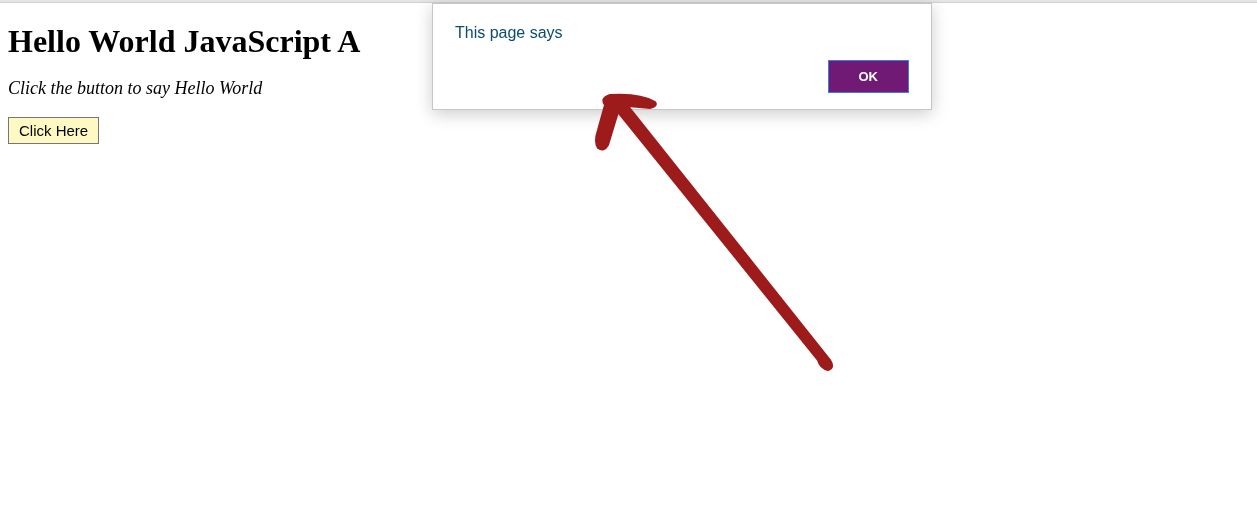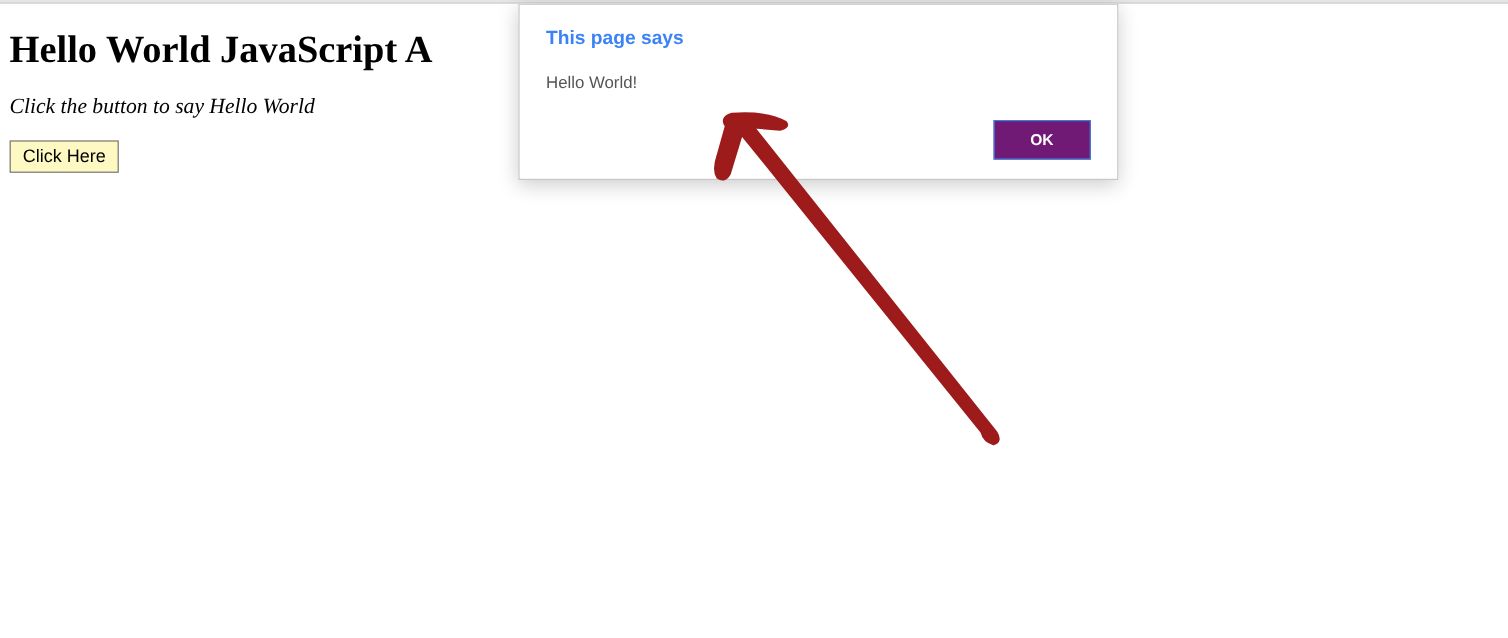--- a/index.html
+++ b/index.html
@@ -50,23 +50,22 @@
       left: 432px;
       width: 500px;
       background: #ffffff;
       border: 1px solid #c7c7c7;
       box-shadow: 0 4px 16px rgba(0,0,0,0.2);
       font-family: "Segoe UI", Arial, sans-serif;
       padding: 20px 22px 16px 22px;
     }
     .alert-title {
       font-size: 16px;
-      color: #3b82f6;
+      color: #0c4a6e;
       margin-bottom: 18px;
-      font-weight: bold;
     }
     .alert-message {
       font-size: 14px;
       color: #555;
       margin-bottom: 24px;
     }
     .alert-buttons {
       display: flex;
       justify-content: flex-end;
     }
@@ -93,21 +92,20 @@
 <div class="top-bar"></div>
 
 <div class="page-content">
   <h1>Hello World JavaScript A</h1>
   <p class="instruction">Click the button to say Hello World</p>
   <button class="click-btn">Click Here</button>
 </div>
 
 <div class="alert-dialog">
   <div class="alert-title">This page says</div>
-  <div class="alert-message">Hello World!</div>
   <div class="alert-buttons">
     <button class="ok-btn">OK</button>
   </div>
 </div>
 
 <svg class="arrow-annotation" width="300" height="300" viewBox="0 0 300 300">
   <path d="M 25 15 Q 20 8, 30 5 Q 60 3, 75 12 Q 78 16, 70 18 L 48 16 L 250 270 Q 255 278, 248 280 Q 240 278, 238 270 L 38 22 L 28 55 Q 24 62, 18 58 Q 14 52, 18 40 L 25 15 Z" fill="#9e1b1b" stroke="#9e1b1b" stroke-width="2" stroke-linejoin="round"></path>
 </svg>
 
 </body></html>

